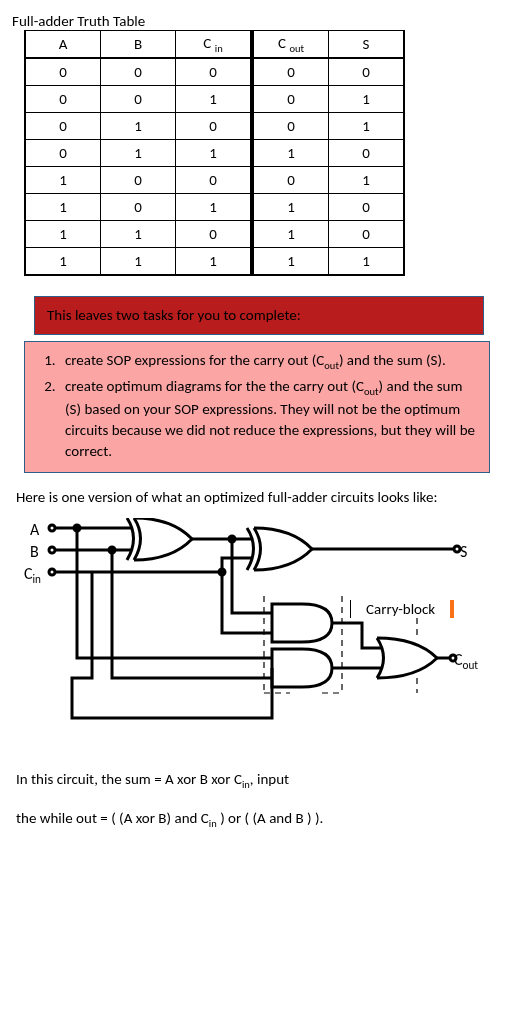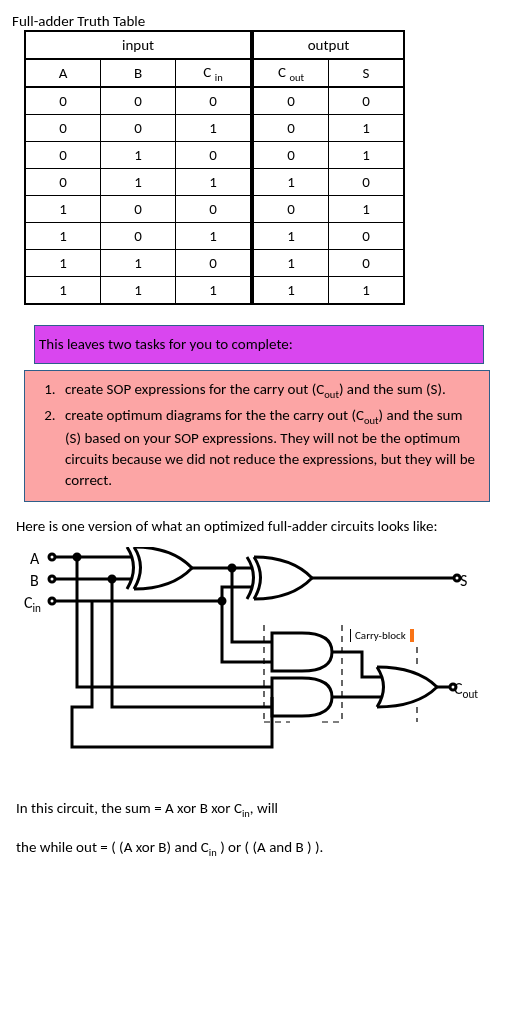--- a/index.html
+++ b/index.html
@@ -36,22 +36,22 @@
     table.truth th.sep-right, table.truth td.sep-right {
       border-right: 4px solid #000;
     }
     table.truth .outer-top th { border-top: 2px solid #000; }
     table.truth th:first-child, table.truth td:first-child { border-left: 2px solid #000; }
     table.truth th:last-child, table.truth td:last-child { border-right: 2px solid #000; }
     table.truth tr:last-child td { border-bottom: 2px solid #000; }
     .sub { font-size: 0.7em; vertical-align: sub; }
     .callout1 {
       border: 1px solid #2e5f8a;
-      background: #d946ef;
-      padding: 8px 4px;
+      background: #b91c1c;
+      padding: 8px 12px;
       margin: 0 12px 6px 22px;
       line-height: 1.4;
     }
     .callout2 {
       border: 1px solid #2e5f8a;
       background: #fca5a5;
       padding: 8px 12px 8px 6px;
       margin: 0 6px 14px 12px;
       line-height: 1.4;
     }
@@ -71,42 +71,38 @@
       margin: 10px 0 30px 10px;
       position: relative;
       height: 220px;
     }
     .pin-label {
       position: absolute;
       font-size: 16px;
     }
     .carry-label {
       position: absolute;
-      font-size: 11px;
+      font-size: 15px;
       border-left: 1px solid #000;
       border-right: 4px solid #f97316;
-      padding: 0 4px;
+      padding: 0 15px;
     }
     svg { position: absolute; left: 0; top: 0; }
     .eqn {
       margin: 0 4px 14px 4px;
       line-height: 1.5;
     }
   </style>
 </head>
 <body>
 
 <div class="title">Full-adder Truth Table</div>
 
 <table class="truth">
   <tbody>
-      <tr class="group-header outer-top">
-    <th colspan="3" class="sep-right">input</th>
-    <th colspan="2">output</th>
-  </tr>
   <tr class="col-header">
     <th>A</th>
     <th>B</th>
     <th class="sep-right"><span>C</span> <span class="sub">in</span></th>
     <th><span>C</span> <span class="sub">out</span></th>
     <th>S</th>
   </tr>
   </tbody>
     <tbody id="truth-body">
       <tr>
@@ -247,14 +243,14 @@
         <line x1="320" y1="78" x2="320" y2="175"></line>
         <line x1="242" y1="175" x2="268" y2="175"></line>
         <line x1="300" y1="175" x2="320" y2="175"></line>
         <line x1="395" y1="100" x2="395" y2="120"></line>
         <line x1="395" y1="160" x2="395" y2="175"></line>
       </g>
     </g>
   </svg>
 </div>
 
-<div class="eqn"><span>In this circuit, the sum = A xor B xor C</span><span class="sub">in</span><span>, will</span></div>
+<div class="eqn"><span>In this circuit, the sum = A xor B xor C</span><span class="sub">in</span><span>, input</span></div>
 <div class="eqn"><span>the while out = ( (A xor B) and C</span><span class="sub">in</span><span> ) or ( (A and B ) ).</span></div>
 
 </body></html>

